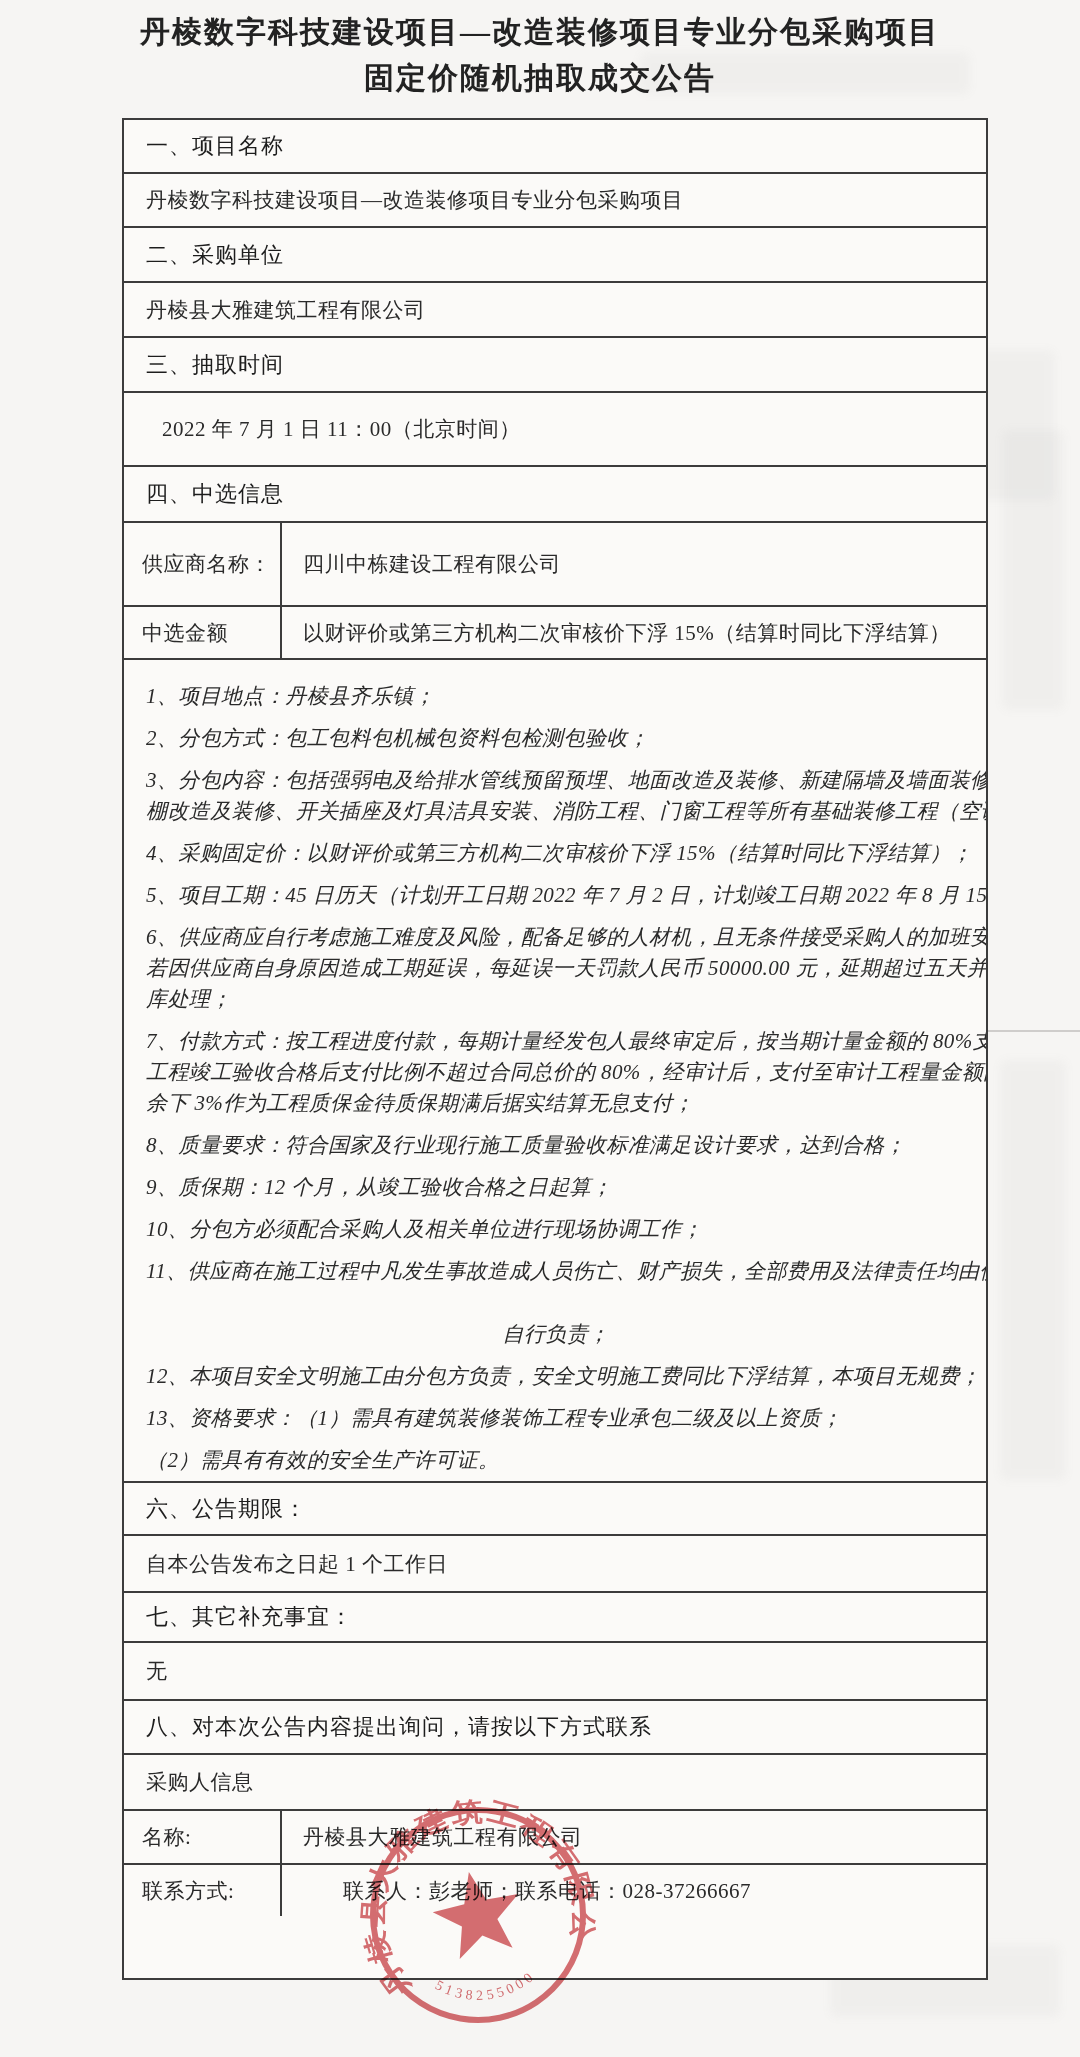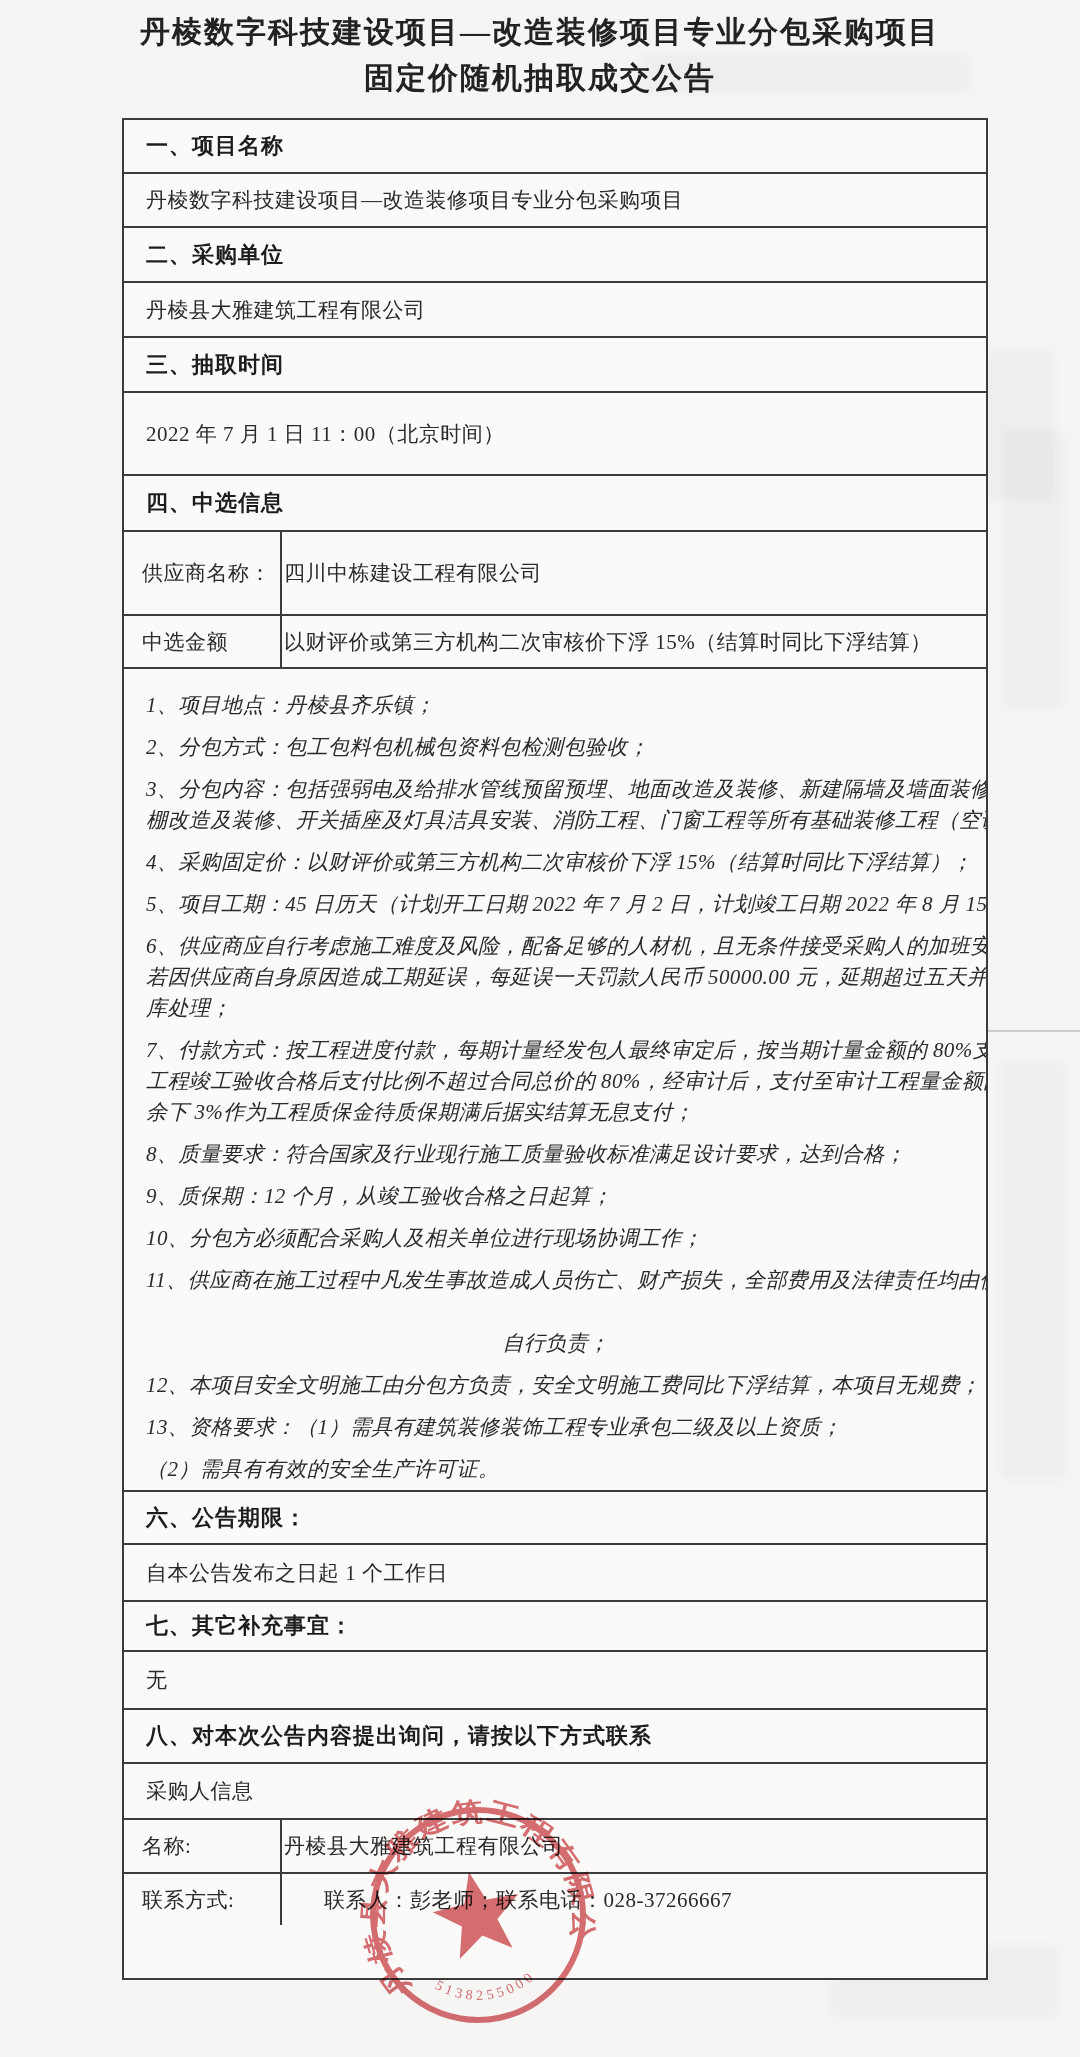--- a/index.html
+++ b/index.html
@@ -30,37 +30,37 @@
     display:flex;flex-direction:column;
   }
   .t-row{
     box-sizing:border-box;
     border-bottom:2px solid #3c3c3c;
     display:flex;align-items:center;
     flex:none;
     font-size:21px;
   }
   .t-row:last-child{border-bottom:none;}
-  .sec-header{font-weight:700;font-size:22px;color:#1d1d1d;padding-left:22px;letter-spacing:1px;}
+  .sec-header{font-weight:400;font-size:22px;color:#1d1d1d;padding-left:22px;letter-spacing:1px;}
   .plain-value{padding-left:22px;letter-spacing:.5px;}
   
   .two-col{padding:0;align-items:stretch;}
   .two-col .cell-label{
     box-sizing:border-box;width:158px;flex:none;
     border-right:2px solid #3c3c3c;
     display:flex;align-items:center;padding-left:18px;
     letter-spacing:.5px;
   }
   .two-col .cell-value{
-    flex:1;display:flex;align-items:center;padding-left:2px;padding-right:10px;
+    flex:1;display:flex;align-items:center;padding-left:21px;padding-right:10px;
     letter-spacing:.5px;
   }
   
   .r1{height:54px;}  .r2{height:54px;}  .r3{height:55px;}  .r4{height:55px;}
-  .r5{height:55px;}  .r6{height:83px;}  .r7{height:56px;}  .r8{height:84px;}
+  .r5{height:55px;}  .r6{height:74px;padding-left:16px;}  .r7{height:56px;}  .r8{height:84px;}
   .r9{height:53px;}  .r10{height:53px;} .r11{height:823px;font-style:italic;}
   .r12{height:53px;} .r13{height:57px;} .r14{height:50px;} .r15{height:58px;}
   .r16{height:54px;} .r17{height:56px;} .r18{height:54px;} .r19{height:51px;gap:40px;}
 
   
   .r11{display:block;overflow:hidden;padding:10px 20px 0 22px;}
   .info-line{
     line-height:31px;font-size:21px;letter-spacing:.4px;white-space:nowrap;
   }
   .info-line.g1{margin-top:11px;}

